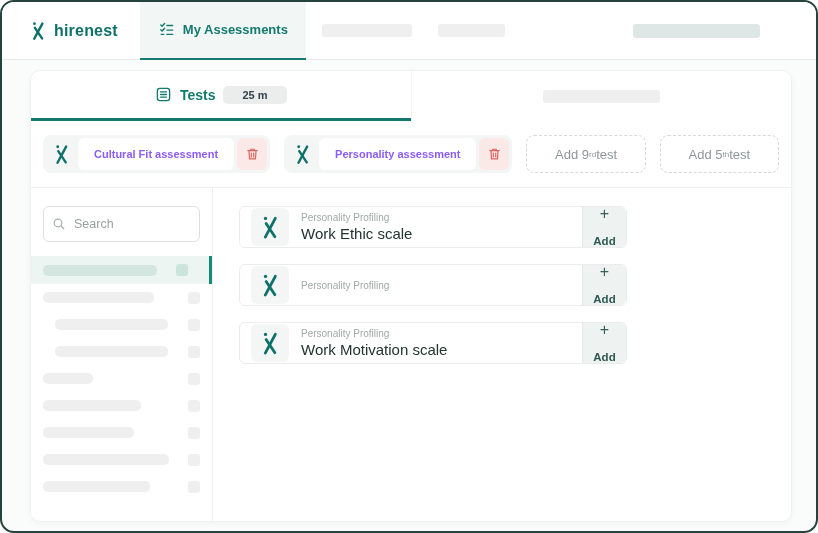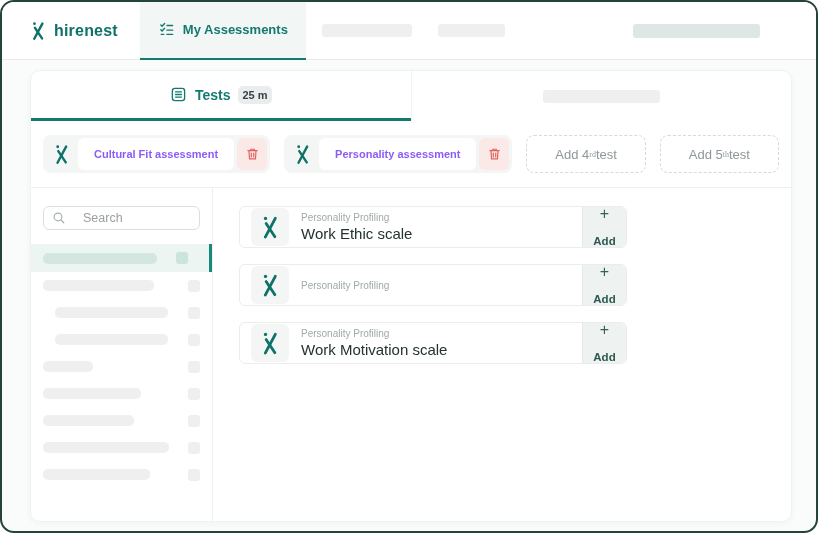--- a/index.html
+++ b/index.html
@@ -28,21 +28,21 @@
   .card{
     position:relative; margin:10px 28px 0 28px; width:762px; height:452px;
     background:#fff; border:1px solid #f0f1f1; border-radius:10px;
     box-shadow:0 2px 6px rgba(40,60,55,.04); overflow:hidden;
   }
   .tabs{ display:flex; height:50px; }
   .tab{ flex:1; display:flex; align-items:center; justify-content:center; gap:8px; position:relative; cursor:pointer;text-align:center; }
   .tab + .tab{ border-left:1px solid #f1f2f2; }
   .tab.active{ border-bottom:3px solid #127a6e; }
   .tab-tests-label{ color:#127a6e; font-size:14px; font-weight:600; }
-  .badge{ background:#ebecec; color:#33424a; font-size:11px; font-weight:700; padding:3px 4px; border-radius:5px; }
+  .badge{ background:#ebecec; color:#33424a; font-size:11px; font-weight:700; padding:3px 19px; border-radius:5px; }
   .tab-ph{ width:117px; height:13px; }
   .tab-cover-label{ color:#667170; font-size:14px; font-weight:500; }
   
   .chips-row{
     display:flex; gap:14px; padding:14px 12px; border-bottom:1px solid #efefef; align-items:center;
   }
   .chip{
     display:flex; align-items:center; height:38px; background:#f4f6f5;
     border-radius:8px; padding:0 3px; cursor:pointer;
   }
@@ -53,28 +53,28 @@
   }
   .chip-trash{
     width:30px; height:32px; margin-left:3px; background:#fbe9e8; border-radius:6px;
     display:flex; align-items:center; justify-content:center; cursor:pointer;
   }
   .add-slot{
     flex:1; height:38px; border:1.5px dashed #d6dadb; border-radius:8px; background:transparent;
     color:#8f979a; font-size:13px; font-family:"Liberation Sans", sans-serif; cursor:pointer;
     display:flex; align-items:center; justify-content:center;
   }
-  .add-slot sup{ font-size:8px;font-family:Liberation Serif, serif; }
+  .add-slot sup{ font-size:8px; }
   
   .content{ display:flex; height:359px; }
   .sidebar{ width:182px; border-right:1px solid #efefef; padding-top:18px; }
   .search-wrap{ padding:0 12px; }
   .search-box{
-    height:24px; border:1px solid #dcdfe1; border-radius:6px; background:#fff;
-    display:flex; align-items:center; gap:17px; padding:0 8px;
+    height:36px; border:1px solid #dcdfe1; border-radius:6px; background:#fff;
+    display:flex; align-items:center; gap:8px; padding:0 8px;
   }
   .search-box input{
     border:0; outline:0; width:100%; font-size:12.5px; color:#3c4644;
     font-family:"Liberation Sans", sans-serif; background:transparent;
   }
   .search-box input::placeholder{ color:#9aa19e; }
   .s-list{ margin-top:14px; }
   .s-row{ height:27px; display:flex; align-items:center; position:relative; cursor:pointer; }
   .s-bar{ height:11px; border-radius:5px; background:#efefef; }
   .s-square{ width:12px; height:12px; border-radius:3px; background:#efefef; margin-left:auto; margin-right:12px; }
@@ -199,21 +199,21 @@
               <path d="M2 3.8 H12"></path>
               <path d="M5 3.8 V2.4 h4 v1.4"></path>
               <path d="M3.2 3.8 l.6 9 h6.4 l.6-9"></path>
               <path d="M5.7 6.4 v4.2"></path>
               <path d="M8.3 6.4 v4.2"></path>
             </g>
           </svg>
         </span>
       </div>
       <button class="add-slot">
-        <span>Add 4</span>
+        <span>Add 9</span>
           <sup>rd</sup>
           <span> test</span>
       </button>
       <button class="add-slot">
         <span>Add 5</span>
           <sup>th</sup>
           <span> test</span>
       </button>
     </div>
 

